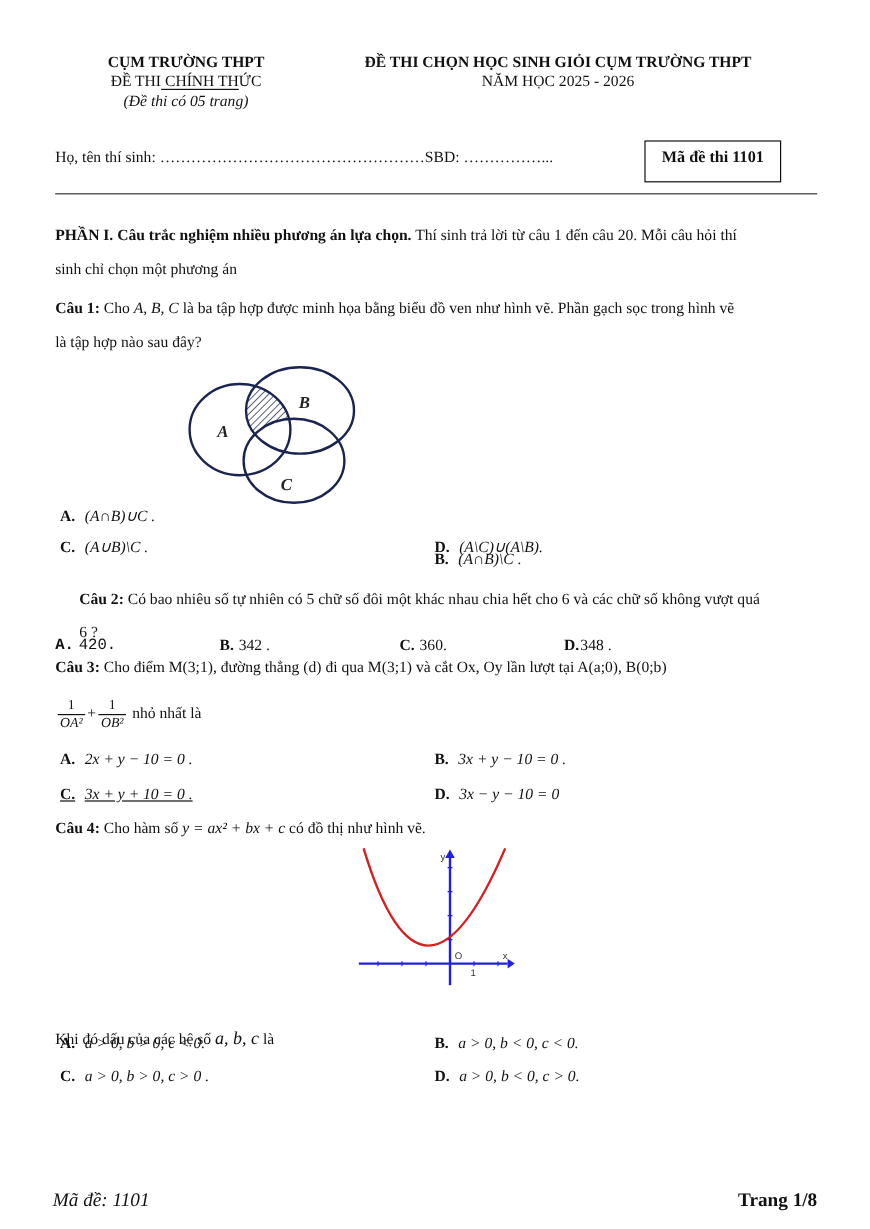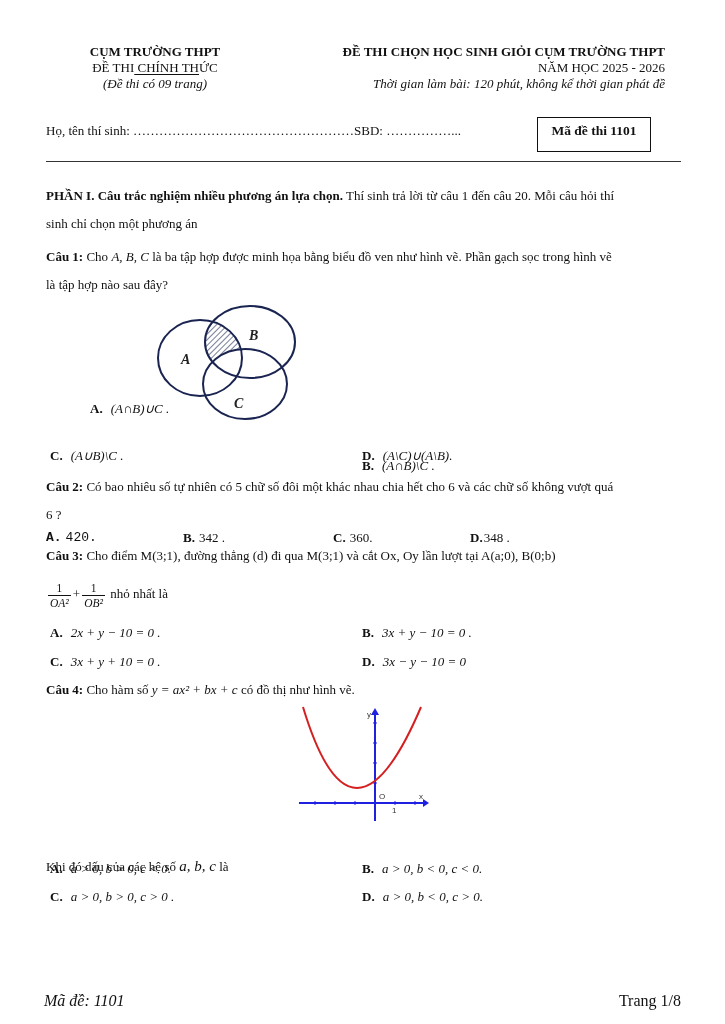--- a/index.html
+++ b/index.html
@@ -2,48 +2,47 @@
 <html><head>
 <meta charset="utf-8">
 <style>
   html, body { margin:0; padding:0; background:#fff; }
   body { width:725px; height:1024px; position:relative; overflow:hidden;
          font-family:"Liberation Serif", serif; color:#111; font-size:13px; }
   .abs { position:absolute; }
   .b { font-weight:bold; }
   .i { font-style:italic; }
   .hdr-left { left:40px; top:44px; width:230px; text-align:center; line-height:16px; font-size:13px; }
-  .hdr-right { left:265px; top:44px; width:400px; text-align:right; line-height:16px; font-size:13px; }
+  .hdr-right { left:265px; top:44px; width:400px; text-align:center; line-height:16px; font-size:13px; }
   .ul { text-decoration:underline; text-underline-offset:2px; }
   .line { font-size:13px; }
   .codebox { left:537px; top:117px; width:114px; height:35px; border:1px solid #111;
              box-sizing:border-box; text-align:center; font-weight:bold; font-size:13.5px; line-height:26px; }
   .rule { left:46px; top:161px; width:635px; height:0; border-top:1.5px solid #333; }
   .para { left:46px; width:640px; font-size:13px; line-height:28px; }
   .opt { font-size:13px; }
   .opt .lbl { font-weight:bold; margin-right:8px; }
   .math { font-style:italic; font-family:"Liberation Serif", serif; }
   .frac { display:inline-block; vertical-align:middle; text-align:center; font-size:11.5px; line-height:14px; margin:0 2px; }
   .frac .num { display:block; border-bottom:1px solid #111; padding:0 2px; }
   .frac .den { display:block; padding:0 2px; }
   .footer { font-size:16px; }
 </style>
 </head>
 <body>
 
 <div class="abs hdr-left">
   <div class="b">CỤM TRƯỜNG THPT</div>
   <div><span class="ul-wrap">ĐỀ THI<span class="ul"> CHÍNH TH</span>ỨC</span></div>
-  <div class="i">(Đề thi có 09 trang)</div>
+  <div class="i">(Đề thi có 05 trang)</div>
 </div>
 
 <div class="abs hdr-right">
   <div class="b">ĐỀ THI CHỌN HỌC SINH GIỎI CỤM TRƯỜNG THPT</div>
   <div>NĂM HỌC 2025 - 2026</div>
-  <div class="i">Thời gian làm bài: 120 phút, không kể thời gian phát đề</div>
 </div>
 
 <div class="abs line" style="left:46px; top:123px;">Họ, tên thí sinh: ……………………………………………SBD: ……………...</div>
 <div class="abs codebox">Mã đề thi 1101</div>
 <div class="abs rule"></div>
 
 <div class="abs para" style="top:182px;">
   <span class="b">PHẦN I. Câu trắc nghiệm nhiều phương án lựa chọn.</span><span> Thí sinh trả lời từ câu 1 đến câu 20.  Mỗi câu hỏi thí</span><br>
   <span>sinh chỉ chọn một phương án</span>
 </div>
@@ -72,43 +71,43 @@
     </g>
   </g>
   <ellipse cx="50" cy="58" rx="42" ry="38" fill="none" stroke="#1a2450" stroke-width="2"></ellipse>
   <ellipse cx="100" cy="42" rx="45" ry="36" fill="none" stroke="#1a2450" stroke-width="2"></ellipse>
   <ellipse cx="95" cy="84" rx="42" ry="35" fill="none" stroke="#1a2450" stroke-width="2"></ellipse>
   <text x="31" y="64" font-family="Liberation Serif, serif" font-style="italic" font-weight="bold" font-size="14" fill="#222">A</text>
   <text x="99" y="40" font-family="Liberation Serif, serif" font-style="italic" font-weight="bold" font-size="14" fill="#222">B</text>
   <text x="84" y="108" font-family="Liberation Serif, serif" font-style="italic" font-weight="bold" font-size="14" fill="#222">C</text>
 </svg>
 
-<div class="abs opt" style="left:50px; top:401px;margin-left:40px;"><span class="lbl">A.</span><span class="math">(A∩B)∪C .</span></div>
+<div class="abs opt" style="left:50px; top:422px;"><span class="lbl">A.</span><span class="math">(A∩B)∪C .</span></div>
 <div class="abs opt" style="left:362px; top:415px;margin-top:43px;"><span class="lbl">B.</span><span class="math">(A∩B)\C .</span></div>
 <div class="abs opt" style="left:50px; top:448px;"><span class="lbl">C.</span><span class="math">(A∪B)\C .</span></div>
 <div class="abs opt" style="left:362px; top:448px;"><span class="lbl">D.</span><span class="math">(A\C)∪(A\B).</span></div>
 
-<div class="abs para" style="top:473px;">
+<div class="abs para" style="top:485px;margin-left:20px;">
   <span class="b">Câu 2:</span><span>  Có bao nhiêu số tự nhiên có 5 chữ số đôi một khác nhau chia hết cho 6 và các chữ số không vượt quá</span><br>
   <span>6 ?</span>
 </div>
 <div class="abs opt" style="left:46px; top:530px;font-family:Liberation Mono, monospace;"><span class="lbl" style="margin-right:4px">A.</span><span>420.</span></div>
 <div class="abs opt" style="left:183px; top:530px;"><span class="lbl" style="margin-right:4px">B.</span><span>342 .</span></div>
 <div class="abs opt" style="left:333px; top:530px;"><span class="lbl" style="margin-right:4px">C.</span><span>360.</span></div>
 <div class="abs opt" style="left:470px; top:530px;"><span class="lbl" style="margin-right:1px">D.</span><span>348 .</span></div>
 
 <div class="abs para" style="top:542px;">
   <span class="b">Câu 3:</span><span>    Cho điểm M(3;1), đường thẳng (d) đi qua M(3;1) và cắt Ox, Oy lần lượt tại A(a;0), B(0;b)</span>
 </div>
 <div class="abs para" style="top:580px; line-height:28px;">
   <span class="frac"><span class="num">1</span><span class="den i">OA²</span></span><span>+</span><span class="frac"><span class="num">1</span><span class="den i">OB²</span></span><span> nhỏ nhất là</span>
 </div>
 <div class="abs opt" style="left:50px; top:625px;"><span class="lbl">A.</span><span class="math">2x + y − 10 = 0 .</span></div>
 <div class="abs opt" style="left:362px; top:625px;"><span class="lbl">B.</span><span class="math">3x + y − 10 = 0 .</span></div>
-<div class="abs opt" style="left:50px; top:654px;"><span class="lbl">C.</span><span class="math">3x + y + 10 = 0 .</span></div>
+<div class="abs opt" style="left:50px; top:654px;text-decoration:underline;"><span class="lbl">C.</span><span class="math">3x + y + 10 = 0 .</span></div>
 <div class="abs opt" style="left:362px; top:654px;"><span class="lbl">D.</span><span class="math">3x − y − 10 = 0</span></div>
 
 <div class="abs para" style="top:676px;">
   <span class="b">Câu 4:</span><span> Cho hàm số </span><span class="math">y = ax² + bx + c</span><span>  có đồ thị như hình vẽ.</span>
 </div>
 
 <svg class="abs" style="left:295px; top:703px;" width="135" height="120" viewBox="0 0 135 120">
 
   <line x1="4" y1="100" x2="128" y2="100" stroke="#2020e0" stroke-width="2"></line>
   <polygon points="128,96 134,100 128,104" fill="#2020e0"></polygon>
@@ -137,13 +136,13 @@
 
 <div class="abs para" style="top:852px;">
   <span>Khi đó dấu của các hệ số </span><span class="math" style="font-size:15px">a, b, c</span><span>  là</span>
 </div>
 <div class="abs opt" style="left:50px; top:861px;"><span class="lbl">A.</span><span class="math">a &gt; 0, b &gt; 0, c &lt; 0.</span></div>
 <div class="abs opt" style="left:362px; top:861px;"><span class="lbl">B.</span><span class="math">a &gt; 0, b &lt; 0, c &lt; 0.</span></div>
 <div class="abs opt" style="left:50px; top:889px;"><span class="lbl">C.</span><span class="math">a &gt; 0, b &gt; 0, c &gt; 0 .</span></div>
 <div class="abs opt" style="left:362px; top:889px;"><span class="lbl">D.</span><span class="math">a &gt; 0, b &lt; 0, c &gt; 0.</span></div>
 
 <div class="abs footer i" style="left:44px; top:992px;">Mã đề: 1101</div>
-<div class="abs footer" style="right:44px; top:992px;">Trang 1/8</div>
+<div class="abs footer" style="right:44px; top:992px;font-weight:bold;">Trang 1/8</div>
 
 </body></html>

